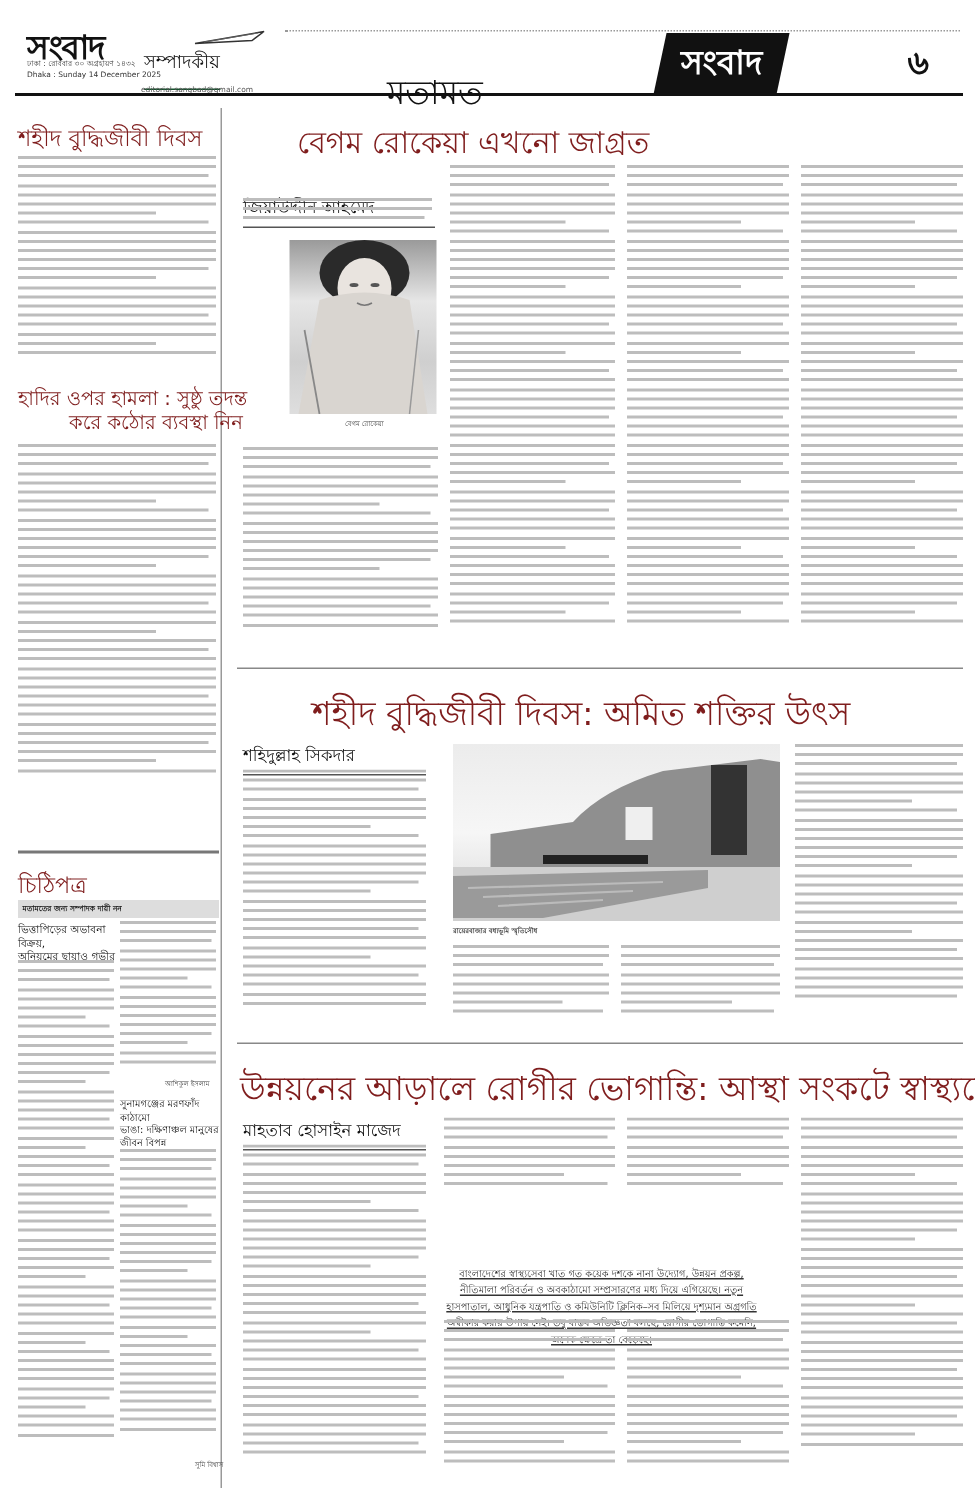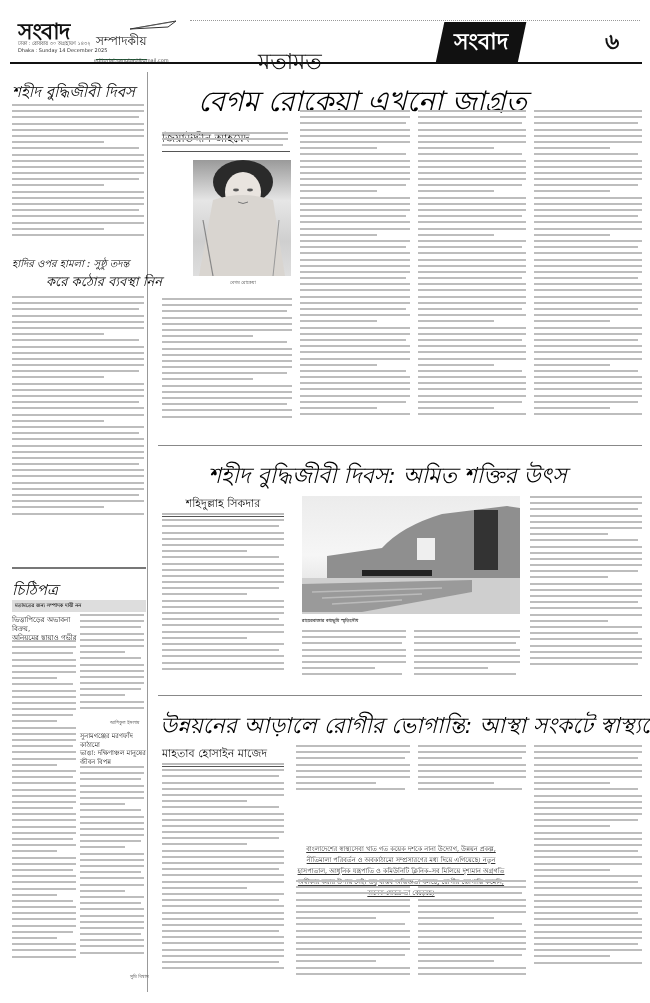--- a/index.html
+++ b/index.html
@@ -10,21 +10,21 @@
   .hr-thin { position:absolute; height:1px; background:#888; }
   .vr { position:absolute; width:1px; background:#999; }
   .dotted { position:absolute; border-top:1px dotted #999; height:0; }
   .logo { font-family:"DejaVu Sans", sans-serif; font-weight:bold; font-size:22px;
           letter-spacing:-1px; color:#111; }
   .logo-box { background:#111; color:#fff; font-family:"DejaVu Sans", sans-serif;
               font-weight:bold; font-size:22px; padding:2px 14px;
               transform:skewX(-12deg); }
   .logo-box span { display:inline-block; transform:skewX(12deg); }
   .small { font-family:"DejaVu Sans", sans-serif; font-size:5px; color:#333; line-height:6px; }
-  .h1 { font-family:"DejaVu Sans", sans-serif; color:#000000; white-space:nowrap;font-style:italic; }
+  .h1 { font-family:"DejaVu Sans", sans-serif; color:#7f1d1d; white-space:nowrap; }
   .byline { font-family:"DejaVu Sans", sans-serif; font-size:11px; color:#111;
             border-bottom:1px solid #555; padding-bottom:2px; }
   .lines { position:absolute; overflow:hidden; }
   .lines i { display:block; height:2px; margin-bottom:4.2px; background:#bdbdbd; }
   .lines i:nth-child(7n) { width:70%; }
   .lines i:nth-child(5n+3) { width:96%; }
   .photo { position:absolute; overflow:hidden; }
   .caption { font-family:"DejaVu Sans", sans-serif; font-size:4.5px; color:#444; }
   .gray-bar { background:#ddd; font-family:"DejaVu Sans", sans-serif; font-size:5px;
               font-weight:bold; color:#222; padding:2px 3px; }
@@ -75,21 +75,21 @@
     <i></i>
     <i></i>
     <i></i>
     <i></i>
     <i></i>
     <i></i>
     <i></i>
     <i></i>
 </div>
 
-<div class="abs h1" style="left:12px;top:256px;font-size:10px;">হাদির ওপর হামলা : সুষ্ঠু তদন্ত</div>
+<div class="abs h1" style="left:12px;top:256px;font-size:13px;">হাদির ওপর হামলা : সুষ্ঠু তদন্ত</div>
 <div class="abs h1" style="left:46px;top:272px;font-size:13px;">করে কঠোর ব্যবস্থা নিন</div>
 <div class="lines" style="left:12px;top:296px;width:132px;height:230px;">
   <i></i>
     <i></i>
     <i></i>
     <i></i>
     <i></i>
     <i></i>
     <i></i>
     <i></i>
@@ -239,21 +239,21 @@
     <i></i>
     <i></i>
     <i></i>
     <i></i>
     <i></i>
     <i></i>
     <i></i>
 </div>
 <div class="abs caption" style="left:130px;top:974px;">সুমি বিশ্বাস</div>
 
-<div class="abs h1" style="left:198px;top:80px;font-size:28px;">বেগম রোকেয়া এখনো জাগ্রত</div>
+<div class="abs h1" style="left:198px;top:80px;font-size:20px;">বেগম রোকেয়া এখনো জাগ্রত</div>
 <div class="abs byline" style="left:162px;top:130px;width:128px;">জিয়াউদ্দীন আহমেদ</div>
 <div class="lines" style="left:162px;top:132px;width:126px;height:22px;">
   <i></i>
     <i></i>
     <i></i>
 </div>
 <div class="photo" style="left:193px;top:160px;width:98px;height:116px;background:linear-gradient(180deg,#9a9a9a 0%,#e6e6e6 35%,#cfcfcf 70%,#dedede 100%);">
   <svg width="98" height="116" viewBox="0 0 98 116">
     <ellipse cx="50" cy="22" rx="30" ry="22" fill="#2a2a2a"></ellipse>
     <ellipse cx="50" cy="32" rx="18" ry="20" fill="#e9e4df"></ellipse>
@@ -441,21 +441,21 @@
     <i></i>
     <i></i>
     <i></i>
     <i></i>
     <i></i>
 </div>
 
 <div class="hr-thin" style="left:158px;top:445px;width:484px;"></div>
 
 <div class="abs h1" style="left:208px;top:458px;font-size:22px;">শহীদ বুদ্ধিজীবী দিবস: অমিত শক্তির উৎস</div>
-<div class="abs byline" style="left:162px;top:495px;width:122px;text-align:center;">শহিদুল্লাহ সিকদার</div>
+<div class="abs byline" style="left:162px;top:495px;width:122px;">শহিদুল্লাহ সিকদার</div>
 <div class="lines" style="left:162px;top:513px;width:122px;height:170px;">
   <i></i>
     <i></i>
     <i></i>
     <i></i>
     <i></i>
     <i></i>
     <i></i>
     <i></i>
     <i></i>

